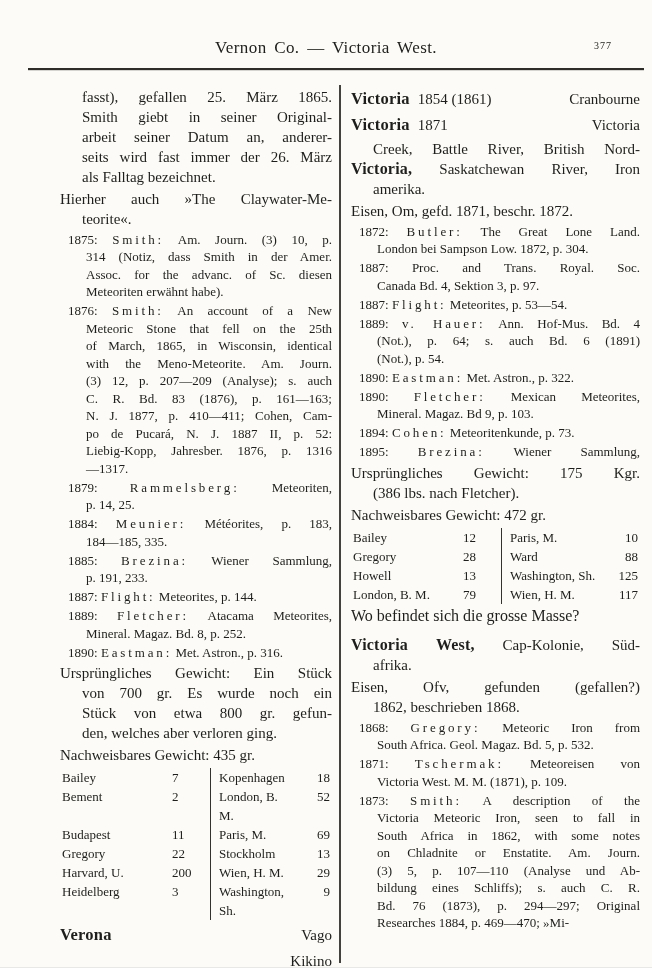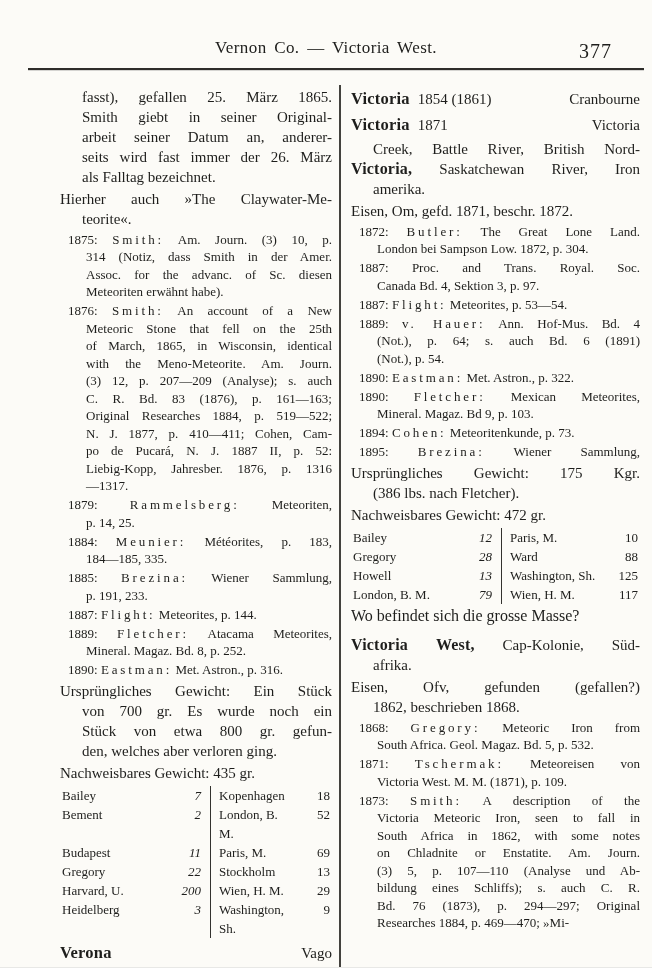--- a/index.html
+++ b/index.html
@@ -7,21 +7,21 @@
   body { background:#e8e8e6; font-family:"Liberation Serif","DejaVu Serif",serif; }
   .page {
     position:relative; width:652px; height:967px; margin:0 auto;
     background:#fcfbf7; color:#1e1e1c; overflow:hidden;
   }
   
   .hdr { position:relative; padding-top:38px; height:62px; }
   .hdr-title {
     text-align:center; font-size:17px; letter-spacing:0.4px; word-spacing:3px;
   }
-  .hdr-page { position:absolute; top:40px; right:40px; font-size:20px; letter-spacing:1px; }
+  .hdr-page { position:absolute; top:40px; right:40px; font-size:10px; letter-spacing:1px; }
   .rule { border-top:2px solid #2e2d2a; margin:6px 8px 0 28px; box-shadow:0 1px 0 rgba(40,40,40,.18); }
 
   
   .bd { display:flex; padding:15px 12px 0 60px; min-height:868px; }
   .col { }
   .col.left { width:272px; }
   .divider { width:2px; background:#43423e; margin-left:7px; align-self:stretch; margin-bottom:10px; }
   .col.right { flex:1; padding-left:10px; }
 
   
@@ -40,21 +40,21 @@
 
   
   .headline { display:flex; justify-content:space-between; align-items:flex-end;
     font-size:15px; line-height:24px; margin-top:2px;gap:12px; }
   .headline .head { font-size:16.5px; }
   .headline .mid { margin-left:8px; }
 
   
   .dtable { margin:3px 0 3px 2px; font-size:13px; }
   .trow { display:grid; grid-template-columns:110px 38px 1fr 42px; line-height:19px; }
-  .tc2 { text-align:right; padding-right:9px;font-style:italic; }
+  .tc2 { padding-right:9px; }
   .tc3 { border-left:1.5px solid #33322f; padding-left:8px; }
   .tc4 { text-align:right; padding-right:2px; }
 </style>
 </head>
 <body>
 
 <div class="page" style="background: rgb(252, 251, 247); color: rgb(30, 30, 28);">
   <div class="hdr">
     <div class="hdr-title">Vernon Co. — Victoria West.</div>
     <div class="hdr-page">377</div>
@@ -79,21 +79,20 @@
           <div class="line cont">Assoc. for the advanc. of Sc. diesen</div>
           <div class="line final cont">Meteoriten erwähnt habe).</div>
         </div>
         <div class="bib">
           <div class="line first"><span class="byear">1876:</span> <span class="bauthor">Smith:</span> <span class="ltext">An account of a New</span></div>
           <div class="line cont">Meteoric Stone that fell on the 25th</div>
           <div class="line cont">of March, 1865, in Wisconsin, identical</div>
           <div class="line cont">with the Meno-Meteorite. Am. Journ.</div>
           <div class="line cont">(3) 12, p. 207—209 (Analyse); s. auch</div>
           <div class="line cont">C. R. Bd. 83 (1876), p. 161—163;</div>
-          <div class="line cont">Original Researches 1884, p. 519—522;</div>
           <div class="line cont">N. J. 1877, p. 410—411; Cohen, Cam-</div>
           <div class="line cont">po de Pucará, N. J. 1887 II, p. 52:</div>
           <div class="line cont">Liebig-Kopp, Jahresber. 1876, p. 1316</div>
           <div class="line final cont">—1317.</div>
         </div>
         <div class="bib">
           <div class="line first"><span class="byear">1879:</span> <span class="bauthor">Rammelsberg:</span> <span class="ltext">Meteoriten,</span></div>
           <div class="line final cont">p. 14, 25.</div>
         </div>
         <div class="bib">

